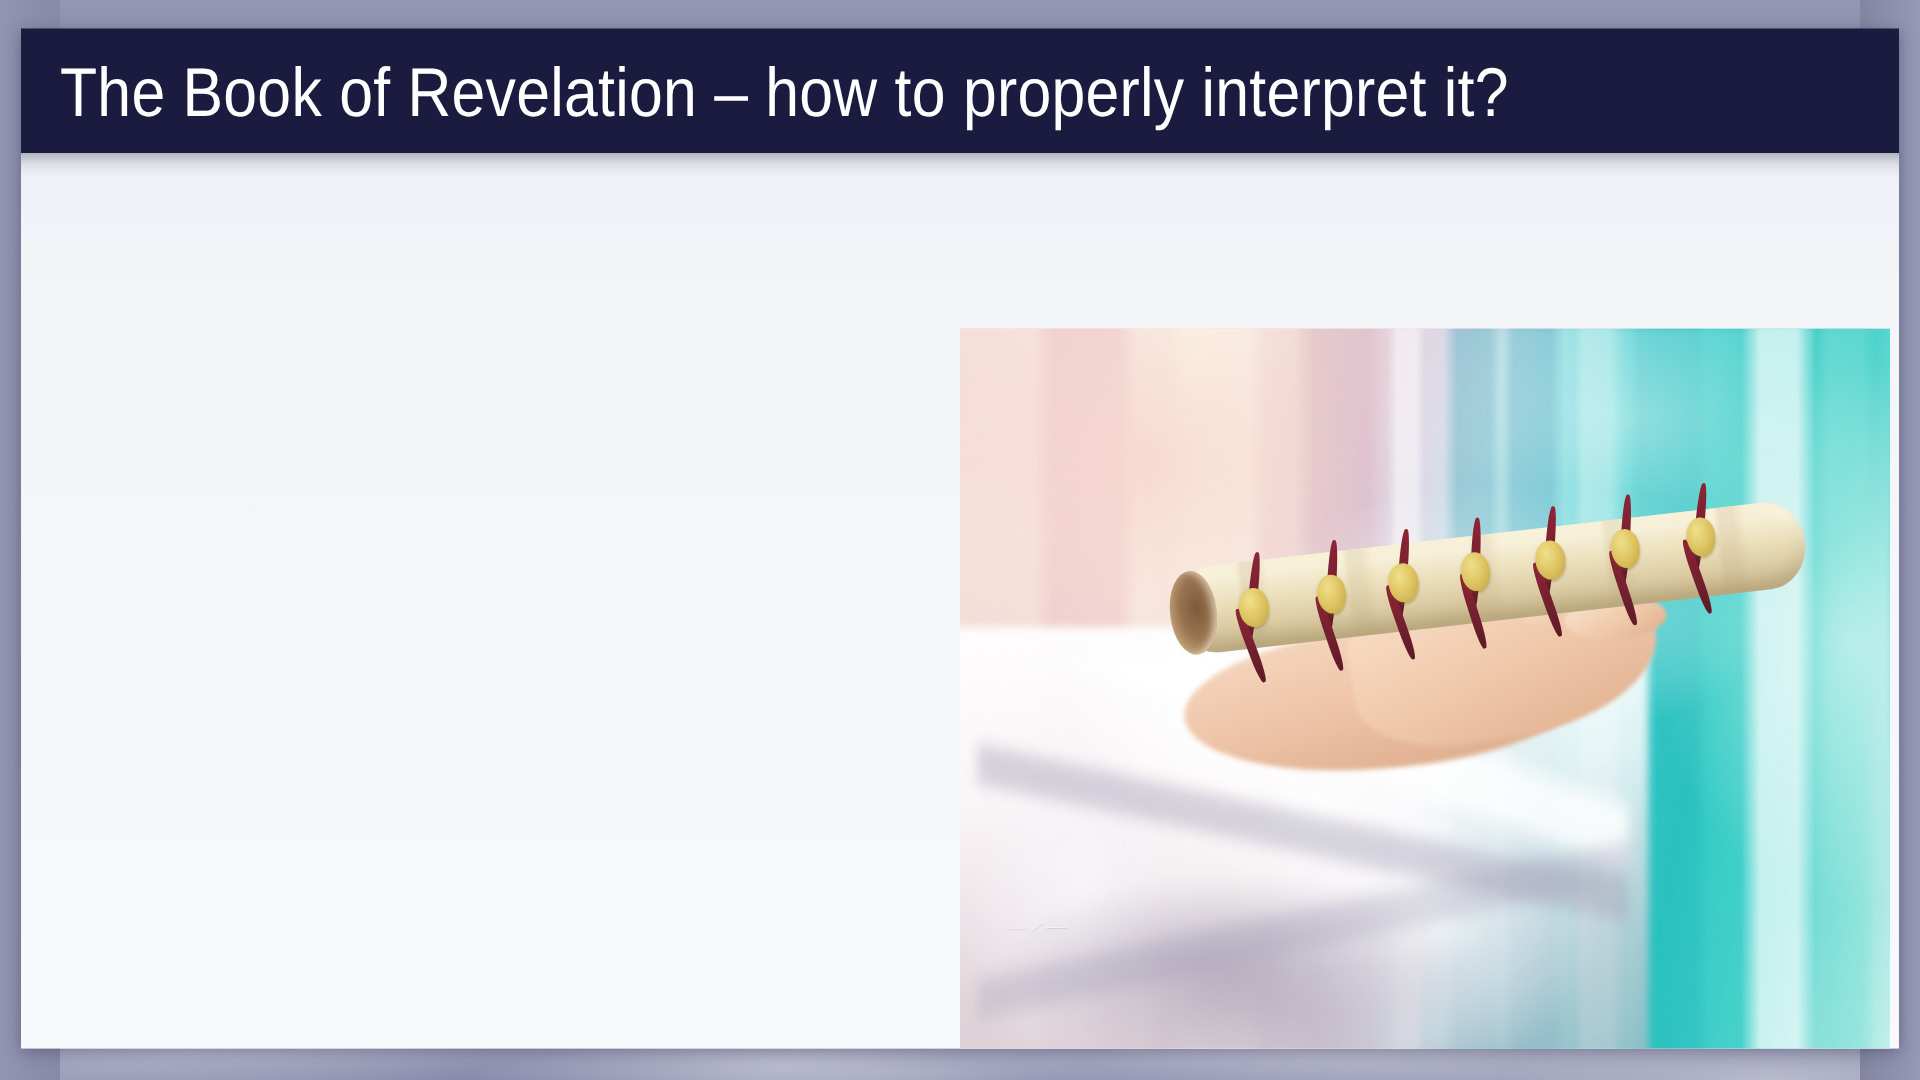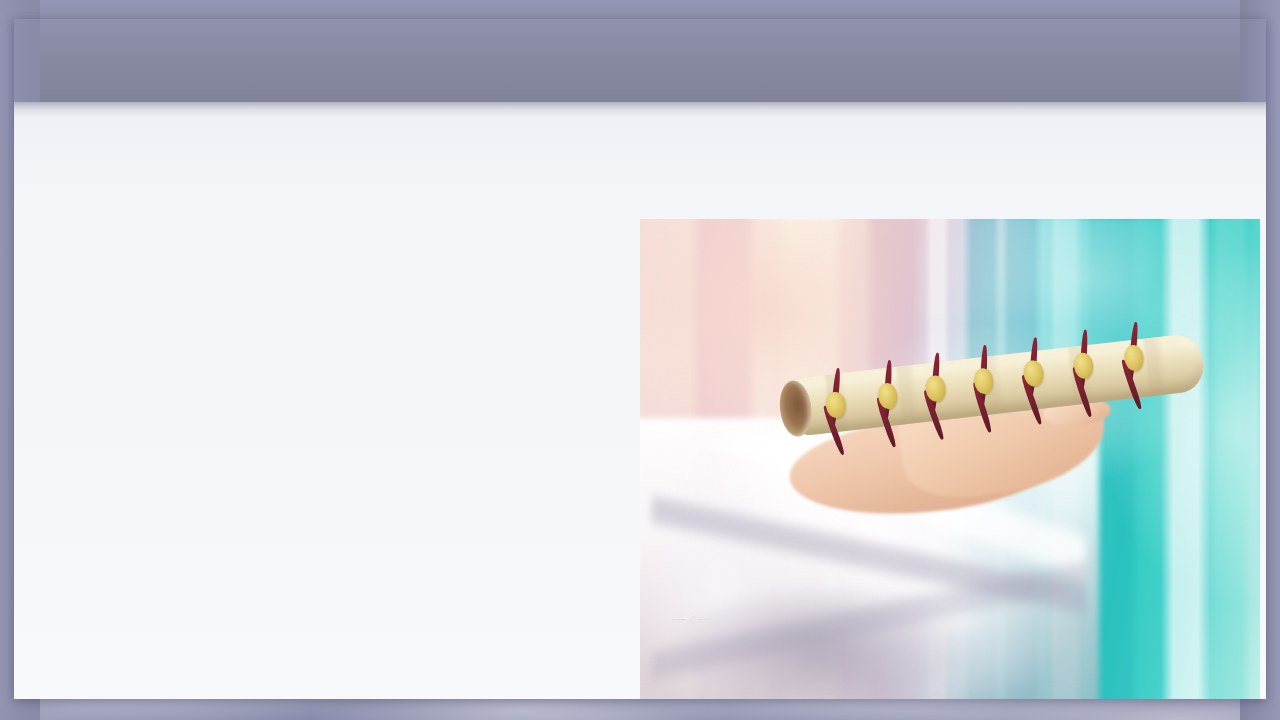--- a/index.html
+++ b/index.html
@@ -365,20 +365,23 @@
 
 <div id="presentation-frame">
 
   <div id="frame-texture-top"></div>
   <div id="frame-texture-bottom"></div>
   <div id="frame-texture-left"></div>
   <div id="frame-texture-right"></div>
 
   <div id="slide">
 
+    <div id="title-bar">
+      <div id="slide-title">The Book of Revelation – how to properly interpret it?</div>
+    </div>
 
     <div id="slide-body">
       <div id="body-top-shadow"></div>
 
       <div id="content-placeholder"></div>
 
       <div id="illustration">
 
         <div class="layer" id="art-bg-base"></div>
         <div class="layer" id="art-bg-strokes"></div>

